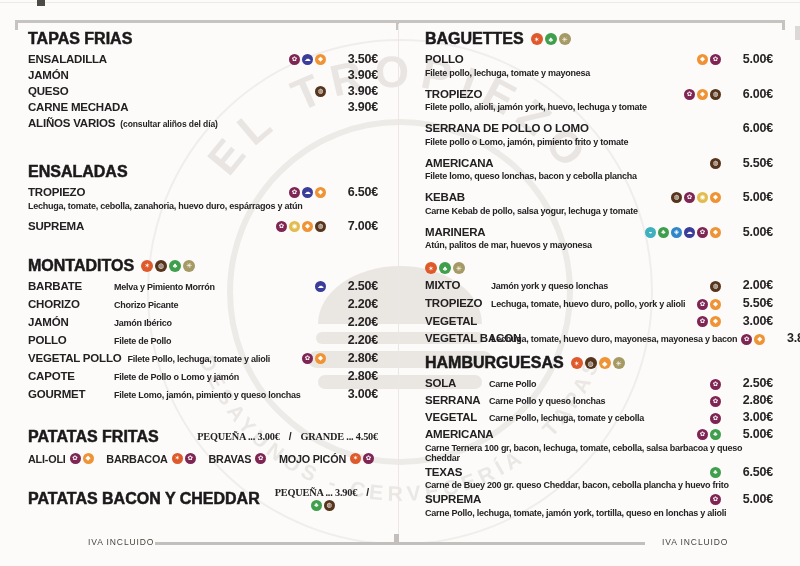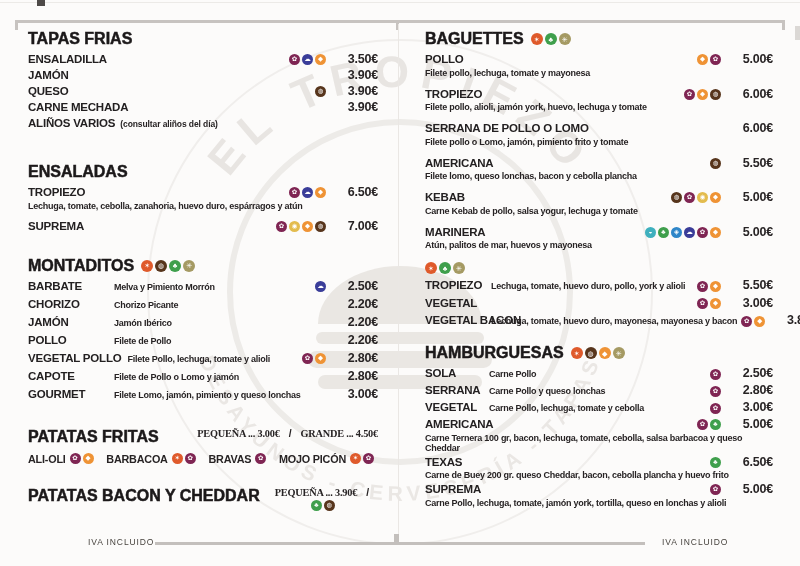--- a/index.html
+++ b/index.html
@@ -23,28 +23,28 @@
   .watermark{position:absolute;left:140px;top:32px;width:520px;height:520px;z-index:0;}
   .wm-top{font-family:"Liberation Sans",sans-serif;font-weight:bold;font-size:44px;letter-spacing:10px;fill:#e8e5e2;}
   .wm-bot{font-family:"Liberation Sans",sans-serif;font-weight:bold;font-size:21px;letter-spacing:5px;fill:#eae7e4;}
   .wm-shape{fill:#eae7e3;}
 
   
   .col{position:absolute;top:30px;width:350px;z-index:2;}
   #col0{left:28px}
   #col1{left:425px;width:348px}
 
-  .sec-head{display:flex;gap:7px;align-items:flex-start;margin-bottom:5px;}
+  .sec-head{display:flex;gap:7px;align-items:center;margin-bottom:5px;}
   .sec-title{font-size:16px;font-weight:bold;margin:0;color:#1c191a;-webkit-text-stroke:.5px #1c191a;letter-spacing:0;white-space:nowrap;}
   #col0 .sec:nth-child(2){margin-top:32px}
   #col0 .sec:nth-child(3){margin-top:24px}
   #col0 .sec:nth-child(4){margin-top:26px}
   #col0 .sec:nth-child(5){margin-top:22px}
   #col1 .sec:nth-child(2){margin-top:12px}
-  #col1 .sec:nth-child(3){margin-top:16px}
+  #col1 .sec:nth-child(3){margin-top:8px}
 
   .al{width:11px;height:11px;border-radius:50%;display:inline-flex;align-items:center;justify-content:center;
       color:#fff;font-size:6.5px;line-height:1;flex:none;}
   .al-group{display:inline-flex;gap:2px;align-self:center;margin-right:8px;}
   .al-group.ti{margin-right:0;}
   .ti .al{width:12px;height:12px;font-size:7px;}
 
   .item{margin-bottom:3px;}
   .item-row{display:flex;align-items:baseline;line-height:13px;}
   .item-name{font-weight:bold;font-size:11.5px;letter-spacing:-.2px;white-space:nowrap;color:#232021;}
@@ -412,20 +412,31 @@
         <div class="sec-head">
           <span class="al-group ti">
             <span class="al" style="background: rgb(223, 90, 43);">✶</span>
             <span class="al" style="background: rgb(63, 159, 76);">♣</span>
             <span class="al" style="background: rgb(165, 154, 99);">✳</span>
           </span>
         </div>
         <div class="items">
           <div class="item">
             <div class="item-row">
+              <span class="item-name" style="min-width: 60px;">MIXTO</span>
+              <span class="item-desc-inline">Jamón york y queso lonchas</span>
+              <span class="fill"></span>
+              <span class="al-group">
+                <span class="al" style="background: rgb(87, 53, 28);">◍</span>
+              </span>
+              <span class="price">2.00€</span>
+            </div>
+          </div>
+          <div class="item">
+            <div class="item-row">
               <span class="item-name" style="min-width: 60px;">TROPIEZO</span>
               <span class="item-desc-inline">Lechuga, tomate, huevo duro, pollo, york y alioli</span>
               <span class="fill"></span>
               <span class="al-group">
                 <span class="al" style="background: rgb(127, 37, 83);">✿</span>
                 <span class="al" style="background: rgb(239, 147, 53);">◆</span>
               </span>
               <span class="price">5.50€</span>
             </div>
           </div>

